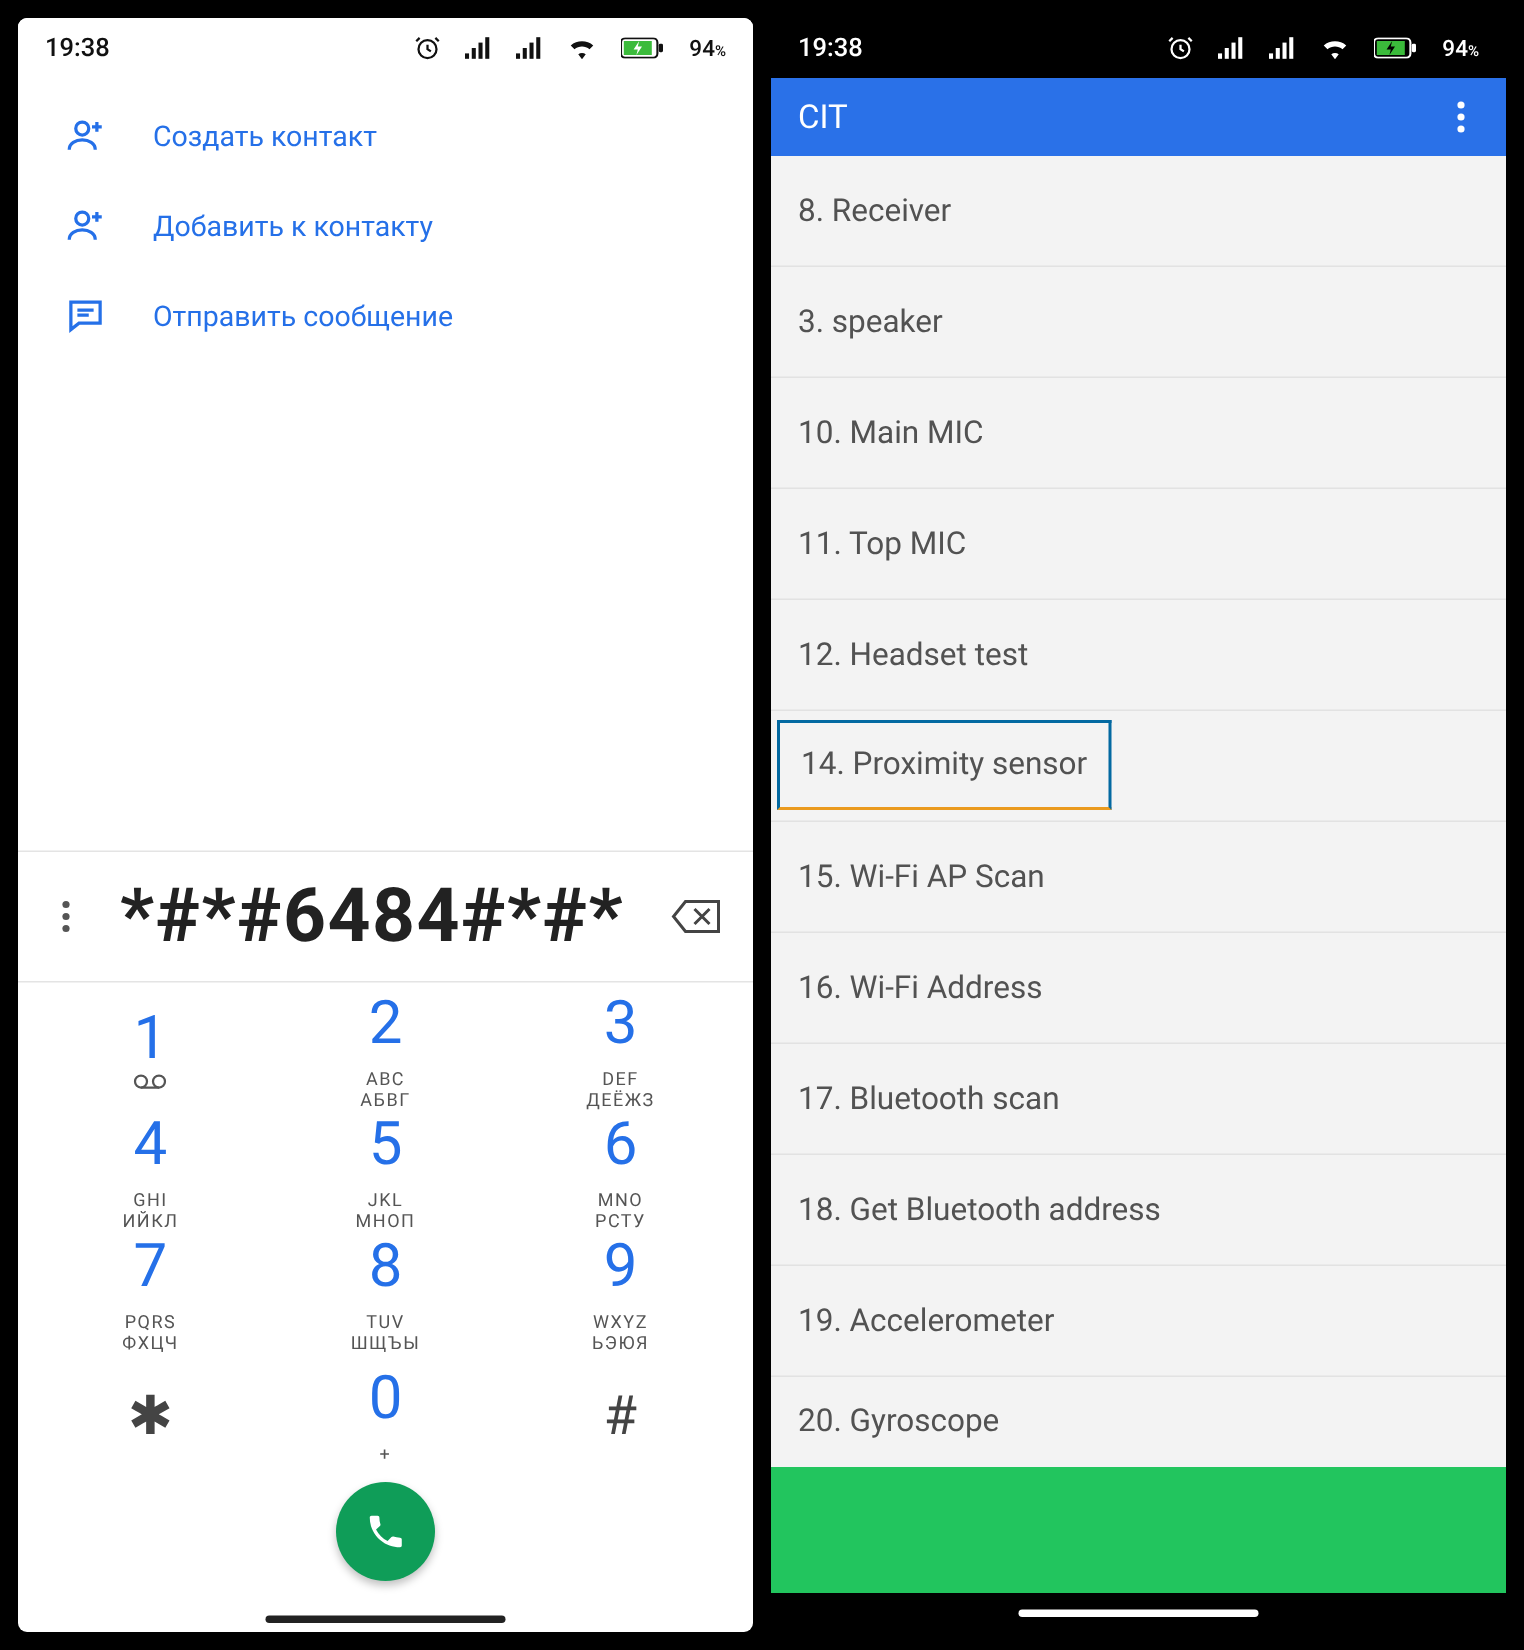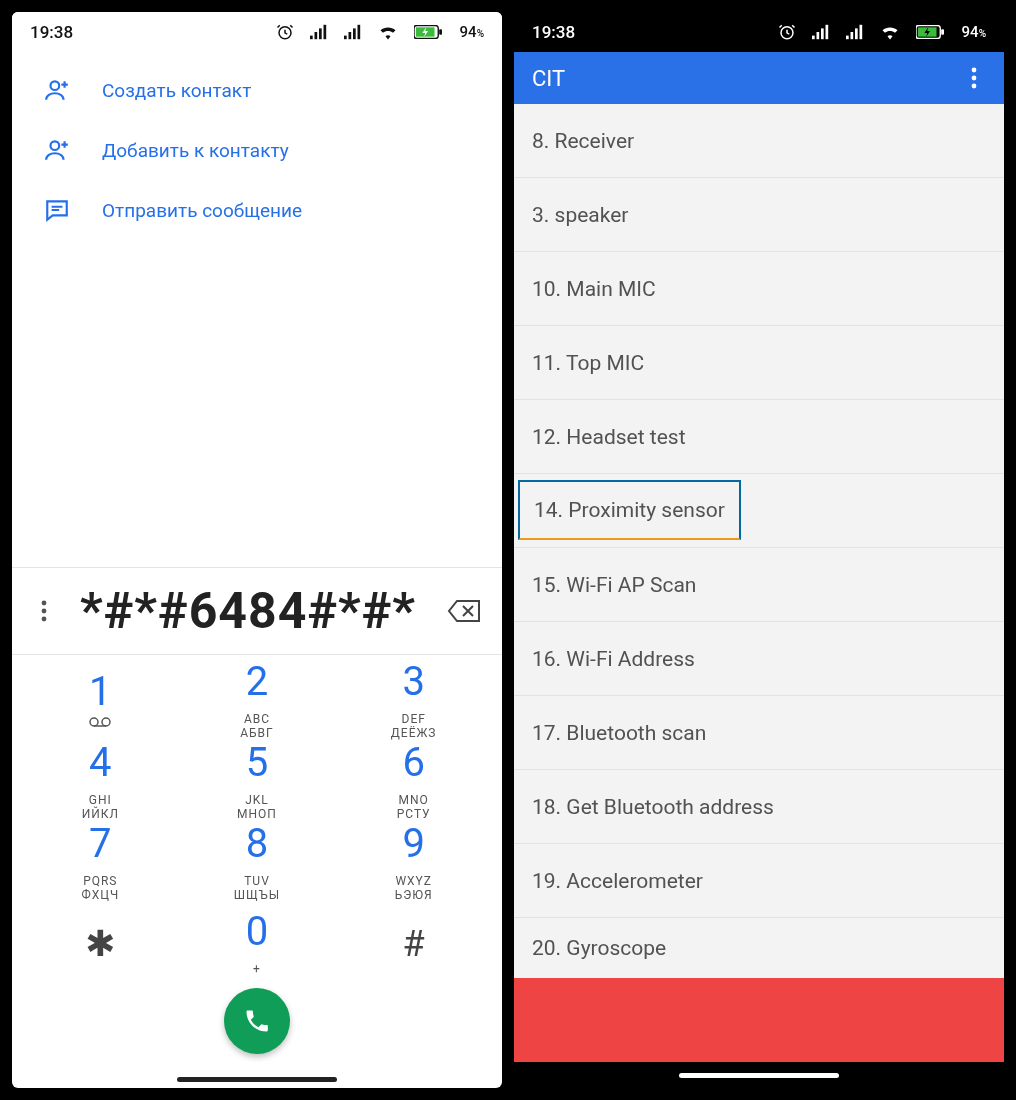--- a/index.html
+++ b/index.html
@@ -150,21 +150,21 @@
     background: #2a71e8;
     color: #fff;
     height: 52px;
     display: flex;
     align-items: center;
     justify-content: space-between;
     padding: 0 16px 0 18px;
     font-size: 22px;
   }
   .appbar .dots { width: 28px; display:flex; justify-content:center; cursor:pointer;}
-  .list { flex: 1; background:#ef4444; overflow:hidden;}
+  .list { flex: 1; background:#22c55e; overflow:hidden;}
   .item {
     height: 74px;
     display: flex;
     align-items: center;
     padding: 0 18px;
     font-size: 21px;
     color: #525252;
     border-bottom: 1px solid #e2e2e2;
     background:#f3f3f3;
     cursor: pointer;

